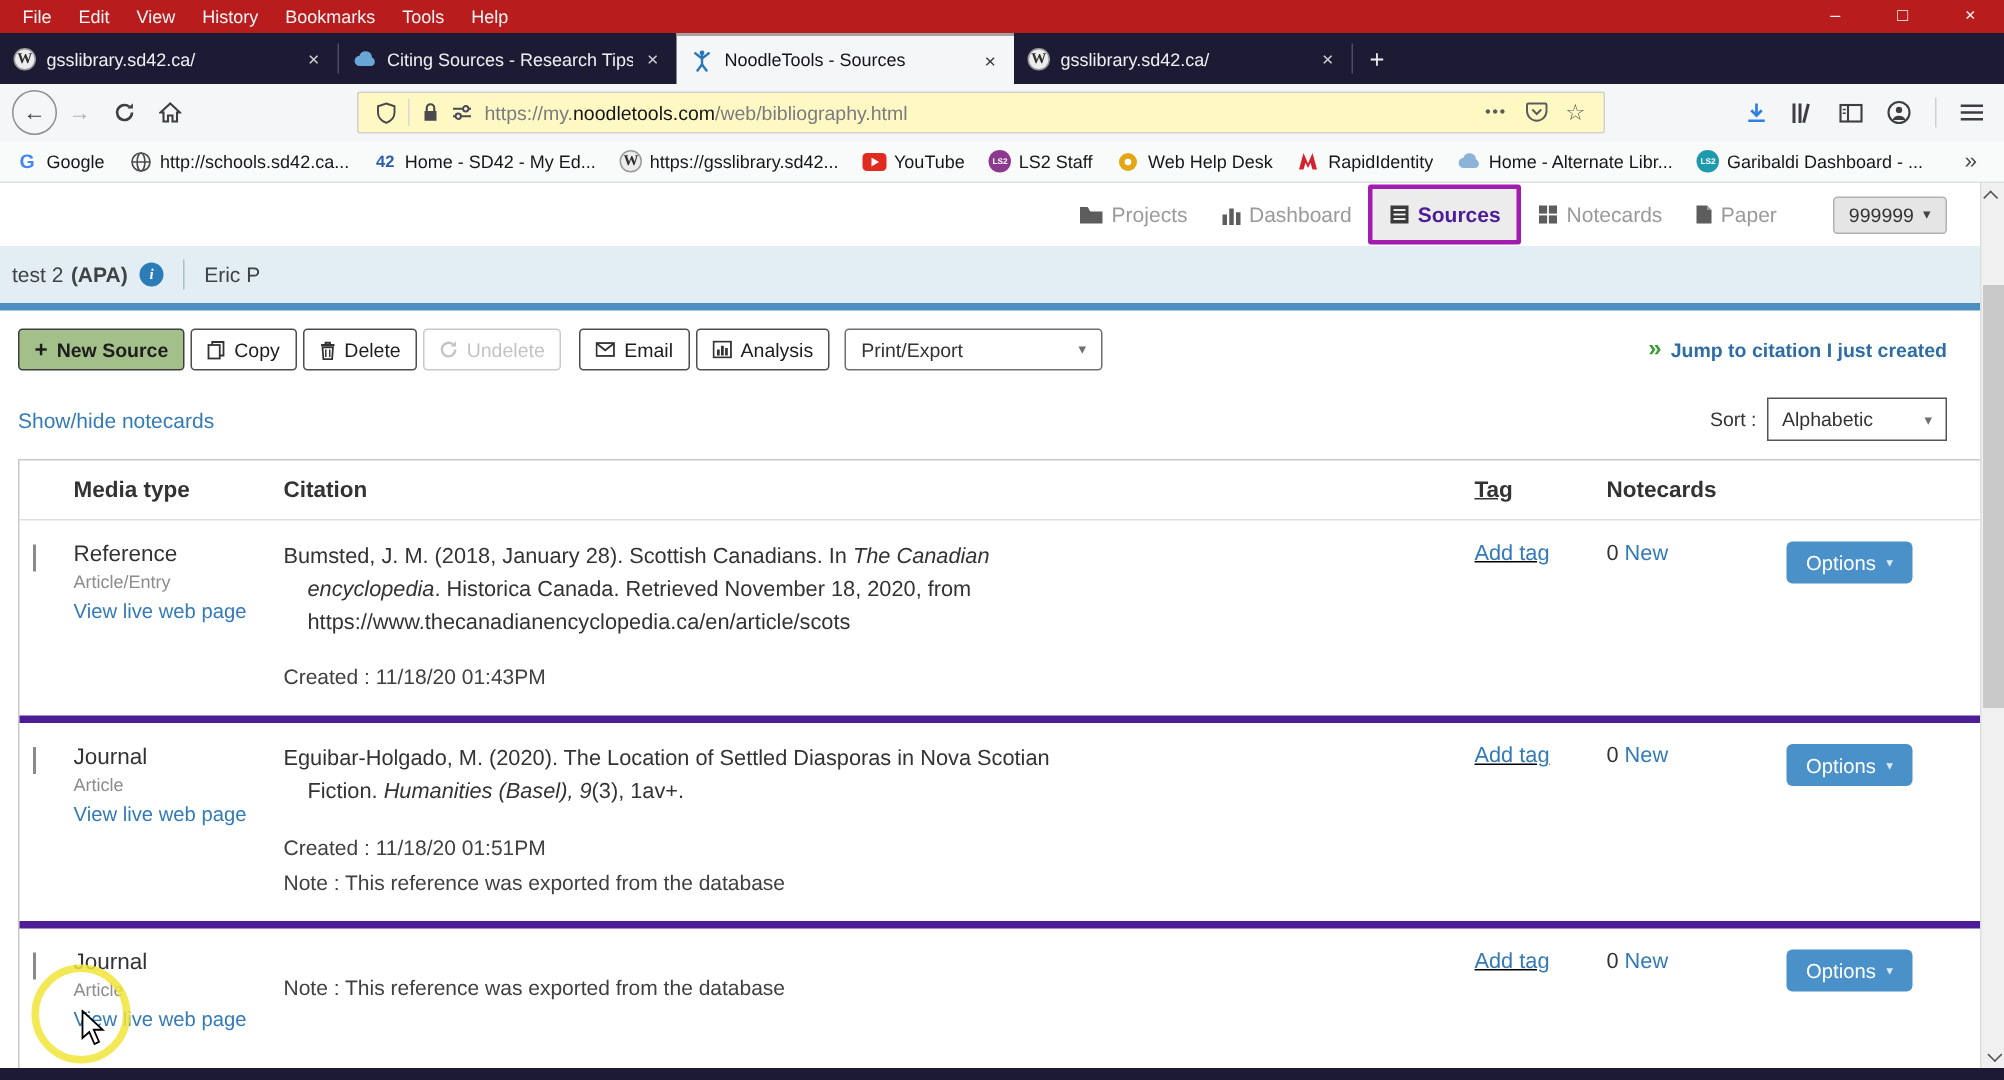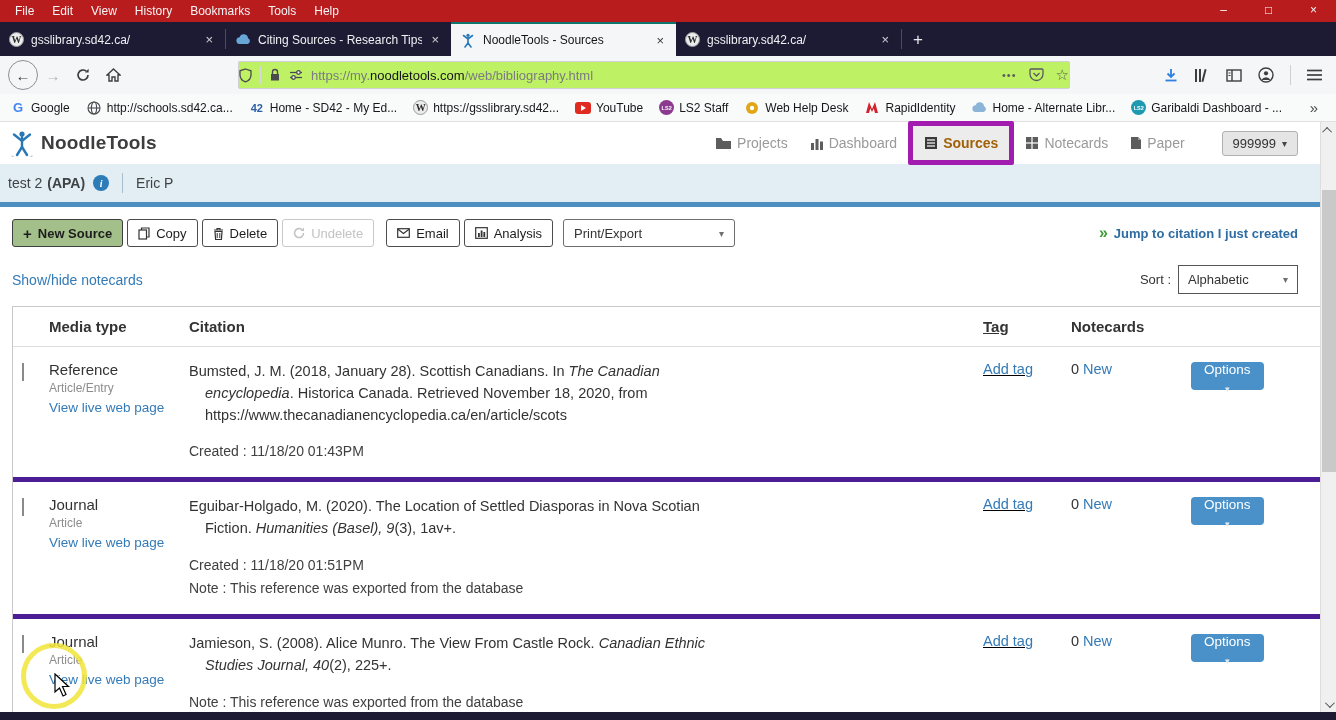--- a/index.html
+++ b/index.html
@@ -8,31 +8,31 @@
 
   
   .titlebar { position:absolute; top:0; left:0; right:0; height:22px; background:#b91c1c; display:flex; align-items:center; color:#f5f5f7; font-size:12px; }
   .menubar { display:flex; padding-left:6px; }
   .menu-item { padding:3px 9px; cursor:default; }
   .win-controls { margin-left:auto; display:flex; align-items:center; }
   .win-btn { width:45px; height:22px; text-align:center; line-height:20px; font-size:12px; }
 
   .tabstrip { position:absolute; top:22px; left:0; right:0; height:34px; background:#1c1b33; display:flex; align-items:flex-end; }
   .tab { width:225px; height:33px; display:flex; align-items:center; padding:0 9px; color:#eef0f3; font-size:12px; }
-  .tab.active { background:#f5f6f7; color:#15141a; border-top:2px solid #0f766e; height:34px; }
+  .tab.active { background:#f5f6f7; color:#15141a; border-top:2px solid #a3a3a3; height:34px; }
   .favicon { width:16px; height:16px; margin-right:7px; flex:none; display:flex; align-items:center; justify-content:center; }
   .tab-title { flex:1; white-space:nowrap; overflow:hidden; }
   .tab-close { margin-left:6px; opacity:.85; font-size:13px; padding:0 3px; }
   .tab-sep { width:1px; height:20px; background:#4c4b63; margin-bottom:7px; }
   .newtab { width:32px; text-align:center; color:#e8e8ee; font-size:17px; margin-bottom:6px; }
 
   .navbar { position:absolute; top:56px; left:0; right:0; height:38px; background:#f5f6f7; display:flex; align-items:center; padding:0 8px; }
   .nav-btn { width:30px; height:30px; display:flex; align-items:center; justify-content:center; color:#3e3d42; }
   .back-circle { border:1px solid #8f8f96; border-radius:50%; background:#f5f6f7; }
-  .urlbar { width:832px; height:28px; margin-left:110px; background:#bef264; border:1px solid #cfcfd4; border-radius:2px; display:flex; align-items:center; padding:0 0; }
+  .urlbar { width:832px; height:28px; margin-left:110px; background:#fef9c3; border:1px solid #cfcfd4; border-radius:2px; display:flex; align-items:center; padding:0 12px; }
   .url-icon { margin-right:8px; display:flex; align-items:center; }
   .url-sep { width:1px; height:18px; background:#d9d9dd; margin-right:8px; }
   .url-text { font-size:13px; color:#7b7b80; flex:1; white-space:nowrap; overflow:hidden; }
   .url-domain { color:#15141a; }
   .urlbar-right { display:flex; align-items:center; gap:12px; margin-left:8px; color:#5a5a5f; }
   .chrome-right { margin-left:auto; display:flex; align-items:center; gap:16px; padding-right:6px; }
   .chrome-sep { width:1px; height:20px; background:#d0d0d4; }
 
   .bookmarksbar { position:absolute; top:94px; left:0; right:0; height:28px; background:#f9fafa; border-bottom:1px solid #e0e0e3; display:flex; align-items:center; padding:0 10px; font-size:12px; color:#17171a; }
   .bm { display:flex; align-items:center; margin-right:16px; white-space:nowrap; }
@@ -47,21 +47,21 @@
   .yt-tri { width:0; height:0; border-left:5px solid #fff; border-top:3.5px solid transparent; border-bottom:3.5px solid transparent; }
 
   
   .content { position:absolute; top:122px; left:0; right:0; bottom:0; background:#fff; }
   .nt-header { height:42px; display:flex; align-items:center; padding:0 10px; background:#fff; }
   .brand { display:flex; align-items:center; }
   .brand-text { font-size:19px; font-weight:700; color:#3d3d3f; margin-left:7px; letter-spacing:.2px; }
   .nt-nav { display:flex; align-items:center; margin-left:auto; margin-right:26px; font-size:14px; color:#9a9a9a; }
   .nt-nav-item { display:flex; align-items:center; gap:5px; padding:9px 11px; }
   .nt-nav-item svg { flex:none; }
-  .nt-nav-item.active { border:5px solid #a21caf; background:#ececec; color:#a16207; font-weight:700; border-radius:2px; }
+  .nt-nav-item.active { border:3px solid #a21caf; background:#ececec; color:#4c1d95; font-weight:700; border-radius:2px; }
   .account-btn { background:#e5e5e5; border:1px solid #b1b1b1; border-radius:3px; padding:4px 10px; font-size:13px; color:#333; display:flex; align-items:center; gap:6px; margin-right:28px; }
 
   .project-bar { height:38px; background:#e2edf4; display:flex; align-items:center; padding:0 8px; font-size:14px; color:#3f4345; }
   .proj-style { font-weight:700; margin-left:5px; }
   .info-icon { width:16px; height:16px; border-radius:50%; background:#2c7cb8; color:#fff; font-size:10px; font-style:italic; font-weight:700; display:flex; align-items:center; justify-content:center; margin-left:8px; font-family:"Liberation Serif",serif; }
   .pb-divider { width:1px; height:20px; background:#a9bfcd; margin:0 13px; }
   .blue-divider { height:5px; background:#4d8fc0; }
 
   .main { padding:12px 12px 0 12px; }
   .toolbar-row { display:flex; align-items:center; }
@@ -90,21 +90,21 @@
   .c-opt { flex:1; }
   .body-row { padding:14px 0; border-bottom:5px solid #4c1d95; font-size:14.5px; min-height:112px; }
   .body-row:last-child { border-bottom:none; }
   .checkbox { width:13px; height:13px; border:1px solid #8a8a8a; background:#fff; }
   .media-type { font-size:15px; color:#333; }
   .media-sub { font-size:12px; color:#8c8c8c; margin-top:3px; }
   .media-link { font-size:13.5px; margin-top:5px; }
   .cite-text { max-width:520px; padding-left:16px; text-indent:-16px; line-height:1.5; color:#333; word-wrap:break-word; }
   .meta { margin-top:14px; color:#404040; line-height:1.65; font-size:14px; }
   .nc-count { color:#333; margin-right:4px; }
-  .opt-btn { background:#4a90c9; color:#fff; border:none; border-radius:4px; height:28px; padding:0 13px; display:inline-flex; align-items:center; gap:7px; font-size:13.5px;flex-direction:column; }
+  .opt-btn { background:#4a90c9; color:#fff; border:none; border-radius:4px; height:28px; padding:0 13px; display:inline-flex; align-items:center; gap:7px; font-size:13.5px; }
   .opt-caret { font-size:9px; color:#dbe9f5; }
 
   
   .scrollbar { position:absolute; top:122px; right:0; width:16px; bottom:8px; background:#f0f0f0; border-left:1px solid #ddd; }
   .sb-arrow { position:absolute; left:0; width:15px; height:16px; display:flex; align-items:center; justify-content:center; }
   .sb-chev { width:7px; height:7px; border-left:1.6px solid #505050; border-top:1.6px solid #505050; }
   .sb-up { top:0; } .sb-up .sb-chev { transform:rotate(45deg) translateY(2px); }
   .sb-down { bottom:0; } .sb-down .sb-chev { transform:rotate(225deg) translateY(2px); }
   .sb-thumb { position:absolute; top:68px; left:1px; width:14px; height:282px; background:#c9c9c9; }
   .bottom-strip { position:absolute; left:0; right:0; bottom:0; height:8px; background:#1c1b33; }
@@ -334,34 +334,20 @@
   <span class="bm">
     <span class="bm-icon circ ls2-c" style="background:#1e9ab0;">LS2</span>
     <span>Garibaldi Dashboard - ...</span>
   </span>
   <span class="bm-overflow">»</span>
 </div>
 
 <div class="content">
 
   <div class="nt-header">
-    <div class="brand">
-      <span>
-        <svg width="24" height="27" viewBox="0 0 24 27">
-            <g stroke="#2878b8" stroke-width="2.4" stroke-linecap="round" fill="none">
-              <circle cx="12" cy="4" r="2.6" fill="#2878b8" stroke="none"></circle>
-              <path d="M12 7 V17"></path>
-              <path d="M4 4.5 L12 11 L20 4.5"></path>
-              <path d="M12 17 L7 25 M12 17 L17 25"></path>
-            </g>
-            <path d="M2 25.5 a10 3 0 0 0 20 0" fill="none" stroke="#c9ccce" stroke-width="1.4"></path>
-          </svg>
-      </span>
-      <span class="brand-text">NoodleTools</span>
-    </div>
     <div class="nt-nav">
       <span class="nt-nav-item">
         <svg width="17" height="13" viewBox="0 0 17 13">
             <path d="M1 2 h5.5 l1.5 2 H16 v8 H1 Z M1 2 v-1 h5 l1 1.3" fill="#5d5d5d"></path>
           </svg>
         <span>Projects</span>
       </span>
       <span class="nt-nav-item">
         <svg width="14" height="13" viewBox="0 0 14 13">
             <g fill="#5d5d5d">
@@ -554,21 +540,20 @@
       </div>
 
       <div class="trow body-row">
         <span class="c-check"><span class="checkbox"></span></span>
         <span class="c-media">
           <div class="media-type">Journal</div>
           <div class="media-sub">Article</div>
           <div class="media-link link">View live web page</div>
         </span>
         <span class="c-cite">
-          <div class="cite-text"><span>Jamieson, S. (2008). Alice Munro. The View From Castle Rock. </span><i>Canadian Ethnic Studies Journal, 40</i><span>(2), 225+.</span></div>
           <div class="meta">
             <div>Note : This reference was exported from the database</div>
           </div>
         </span>
         <span class="c-tag"><span class="link">Add tag</span></span>
         <span class="c-note"><span class="nc-count">0</span><span class="link">New</span></span>
         <span class="c-opt">
           <span class="opt-btn">
             <span>Options</span>
             <span class="opt-caret">▾</span>

